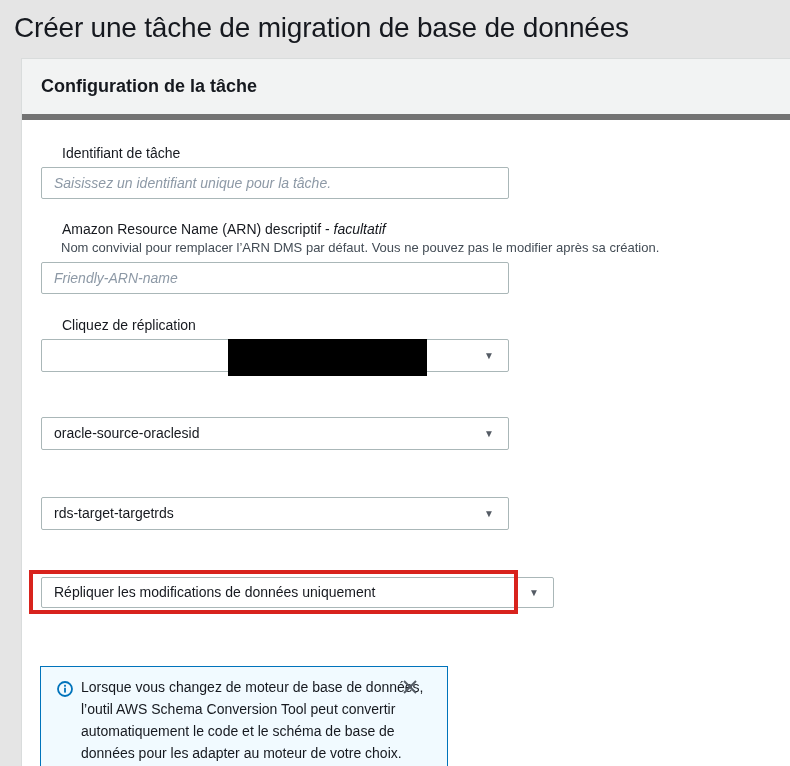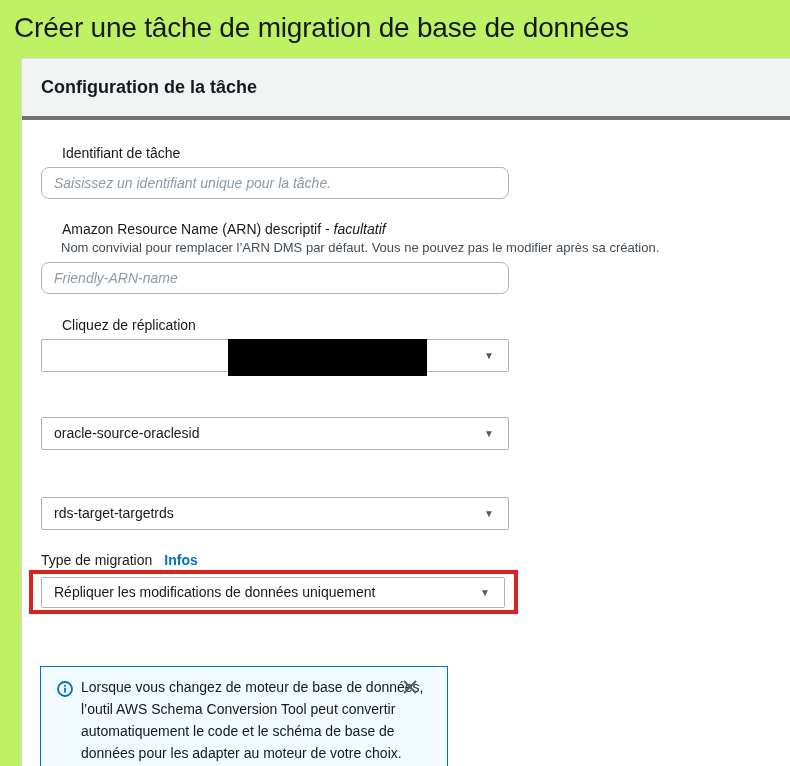--- a/index.html
+++ b/index.html
@@ -1,21 +1,21 @@
 <!DOCTYPE html>
 <html><head>
 <meta charset="utf-8">
 <style>
   * { margin: 0; padding: 0; box-sizing: border-box; }
   html, body { background: #ffffff; }
   #screen {
     position: relative;
     width: 790px;
     height: 766px;
-    background: #bef264;
+    background: #e5e5e5;
     overflow: hidden;
     font-family: "Liberation Sans", sans-serif;
     color: #16191f;
   }
   .page-title {
     position: absolute;
     left: 14px; top: 12px;
     font-size: 28px;
     font-weight: 400;
     color: #16191f;
@@ -25,21 +25,21 @@
     position: absolute;
     left: 21px; top: 58px;
     width: 769px; height: 708px;
     border-top: 1px solid #d9dcdc;
     border-left: 1px solid #d9dcdc;
     background: #ffffff;
   }
   .card-header {
     height: 61px;
     background: #f2f3f3;
-    border-bottom: 4px solid #737373;
+    border-bottom: 6px solid #737373;
     display: flex;
     align-items: center;
     padding-left: 19px;
   }
   .card-header h2 {
     font-size: 18px;
     font-weight: 700;
     color: #16191f;
   }
   .field-label {
@@ -55,21 +55,21 @@
     left: 41px;
     font-size: 13px;
     color: #434c55;
     margin-left: 20px;
   }
   .text-input {
     position: absolute;
     left: 41px;
     width: 468px; height: 32px;
     border: 1px solid #aab7b8;
-    border-radius: 8px;
+    border-radius: 2px;
     background: #ffffff;
     padding: 0 12px;
     font-family: "Liberation Sans", sans-serif;
     font-size: 14px;
     color: #16191f;
     outline: none;
   }
   .text-input::placeholder {
     color: #8d99a6;
     font-style: italic;
@@ -115,21 +115,21 @@
   }
   .highlight-box {
     position: absolute;
     left: 29px; top: 570px;
     width: 489px; height: 44px;
     border: 4px solid #d8231d;
     pointer-events: none;
   }
   .select-mig {
     top: 577px;
-    width: 464px; height: 31px;
+    width: 513px; height: 31px;
     line-height: 29px;
   }
   .alert {
     position: absolute;
     left: 40px; top: 666px;
     width: 408px; height: 130px;
     background: #f1faff;
     border: 1px solid #0073bb;
   }
   .alert-icon {
@@ -191,23 +191,20 @@
   <div class="select" style="top:417px" role="button">
     <span>oracle-source-oraclesid</span>
     <span class="caret">▼</span>
   </div>
 
   <div class="select" style="top:497px" role="button">
     <span>rds-target-targetrds</span>
     <span class="caret">▼</span>
   </div>
 
-  <div class="mig-row">
-    <span>Type de migration</span><a class="info-link" href="#">Infos</a>
-  </div>
   <div class="select select-mig" role="button">
     <span>Répliquer les modifications de données uniquement</span>
     <span class="caret" style="line-height:29px">▼</span>
   </div>
   <div class="highlight-box"></div>
 
   <div class="alert">
     <span class="alert-icon">
       <svg width="16" height="16" viewBox="0 0 16 16">
         <circle cx="8" cy="8" r="7" fill="none" stroke="#0073bb" stroke-width="1.8"></circle>

